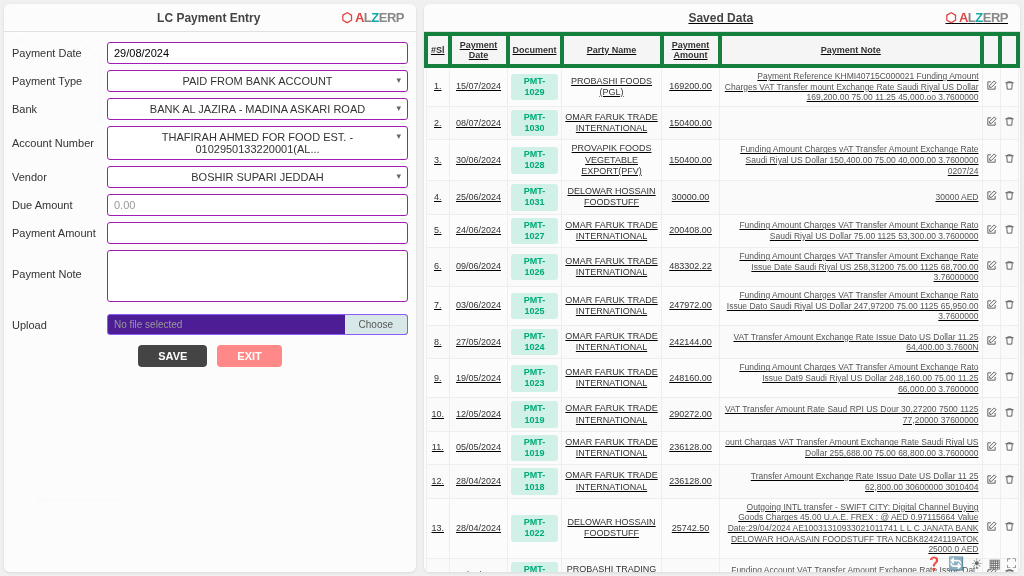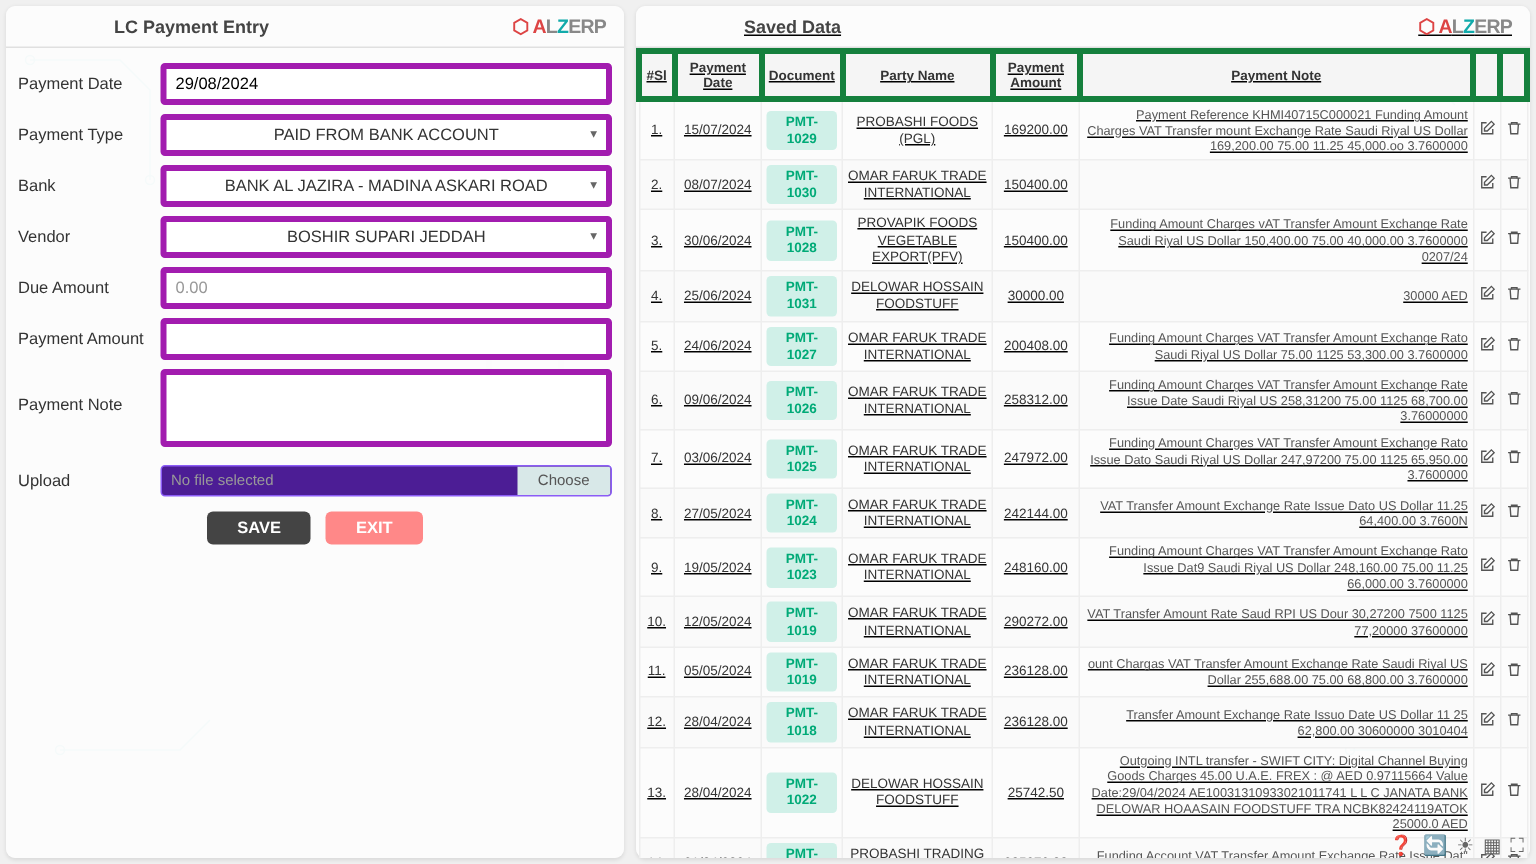--- a/index.html
+++ b/index.html
@@ -4,28 +4,28 @@
 <style>
 * { margin: 0; padding: 0; box-sizing: border-box; }
 body { font-family: Arial, sans-serif; font-size: 11px; background: #f0f0f0; width: 1024px; height: 576px; overflow: hidden; position: relative; }
 .bg-lines { position: absolute; inset: 0; z-index: 0; opacity: 0.15; }
 .bg-lines svg { width: 100%; height: 100%; }
 .container { display: flex; gap: 8px; padding: 4px; height: 100%; position: relative; z-index: 1; }
 .panel { background: rgba(255,255,255,0.8); border-radius: 6px; box-shadow: 0 1px 3px rgba(0,0,0,0.1); }
 .panel-left { width: 412px; flex-shrink: 0; }
 .panel-right { flex: 1; display: flex; flex-direction: column; text-decoration: underline; }
 .panel-header { display: flex; justify-content: space-between; align-items: center; padding: 6px 12px; border-bottom: 1px solid #e0e0e0; }
-.panel-title { font-weight: bold; color: #444; flex: 1; font-size: 12px; }
+.panel-title { font-weight: bold; color: #444; flex: 1; text-align: center; font-size: 12px; }
 .logo { font-weight: bold; font-size: 13px; color: #888; letter-spacing: -0.5px; }
 .logo .a { color: #d44; }
 .logo .z { color: #1aa; }
 .form { padding: 10px 8px; }
 .form-row { display: flex; align-items: center; margin-bottom: 6px; }
 .form-label { width: 95px; color: #333; font-size: 11px; }
-.form-input, .form-select, .form-textarea { flex: 1; border: 4px solid #a21caf; border-radius: 3px; padding: 4px 6px; font-size: 11px; background: #fff; }
+.form-input, .form-select, .form-textarea { flex: 1; border: 1px solid #a21caf; border-radius: 3px; padding: 4px 6px; font-size: 11px; background: #fff; }
 .form-select { position: relative; text-align: center; color: #333; }
 .form-select::after { content: "▾"; position: absolute; right: 6px; top: 4px; color: #666; font-size: 9px; }
 .form-textarea { height: 52px; resize: none; }
 .upload-row { display: flex; align-items: center; }
 .upload-box { flex: 1; display: flex; border: 1px solid #8b5cf6; border-radius: 3px; overflow: hidden; background: #4c1d95; }
 .upload-text { flex: 1; padding: 4px 6px; color: #999; font-size: 10px; }
 .upload-btn { background: #d8e8e8; padding: 4px 14px; font-size: 10px; color: #555; cursor: pointer; }
 .btn-row { display: flex; justify-content: center; gap: 10px; margin-top: 10px; }
 .btn { padding: 5px 20px; border-radius: 4px; font-size: 11px; font-weight: bold; cursor: pointer; border: none; color: #fff; }
 .btn-save { background: #444; }
@@ -85,20 +85,24 @@
         </div>
       <div class="form-row">
           <span class="form-label">Payment Type</span>
           <div class="form-select">PAID FROM BANK ACCOUNT</div>
         </div>
       <div class="form-row">
           <span class="form-label">Bank</span>
           <div class="form-select">BANK AL JAZIRA - MADINA ASKARI ROAD</div>
         </div>
       <div class="form-row">
+          <span class="form-label">Account Number</span>
+          <div class="form-select">THAFIRAH AHMED FOR FOOD EST. - 0102950133220001(AL...</div>
+        </div>
+      <div class="form-row">
           <span class="form-label">Vendor</span>
           <div class="form-select">BOSHIR SUPARI JEDDAH</div>
         </div>
       <div class="form-row">
           <span class="form-label">Due Amount</span>
           <input class="form-input" style="color: rgb(153, 153, 153);" value="0.00">
         </div>
       <div class="form-row">
           <span class="form-label">Payment Amount</span>
           <input class="form-input" value="" style="">
@@ -225,21 +229,21 @@
                   <path d="M3 6h18"></path>
                   <path d="M8 6V4h8v2"></path>
                   <path d="M6 6l1 14h10l1-14"></path>
                 </svg></td>
             </tr>
             <tr>
               <td>6.</td>
               <td>09/06/2024</td>
               <td><span class="doc-badge">PMT-1026</span></td>
               <td>OMAR FARUK TRADE INTERNATIONAL</td>
-              <td>258312.00</td>
+              <td>483302.22</td>
               <td class="note-cell">Funding Amount Charges VAT Transfer Amount Exchange Rate Issue Date Saudi Riyal US 258,31200 75.00 1125 68,700.00 3.76000000</td>
               <td class="action-cell"><svg class="icon-sm" viewBox="0 0 24 24" fill="none" stroke="#555" stroke-width="2">
                   <path d="M11 4H4v16h16v-7"></path>
                   <path d="M18 2l4 4-10 10H8v-4z"></path>
                 </svg></td>
               <td class="action-cell"><svg class="icon-sm" viewBox="0 0 24 24" fill="none" stroke="#555" stroke-width="2">
                   <path d="M3 6h18"></path>
                   <path d="M8 6V4h8v2"></path>
                   <path d="M6 6l1 14h10l1-14"></path>
                 </svg></td>

